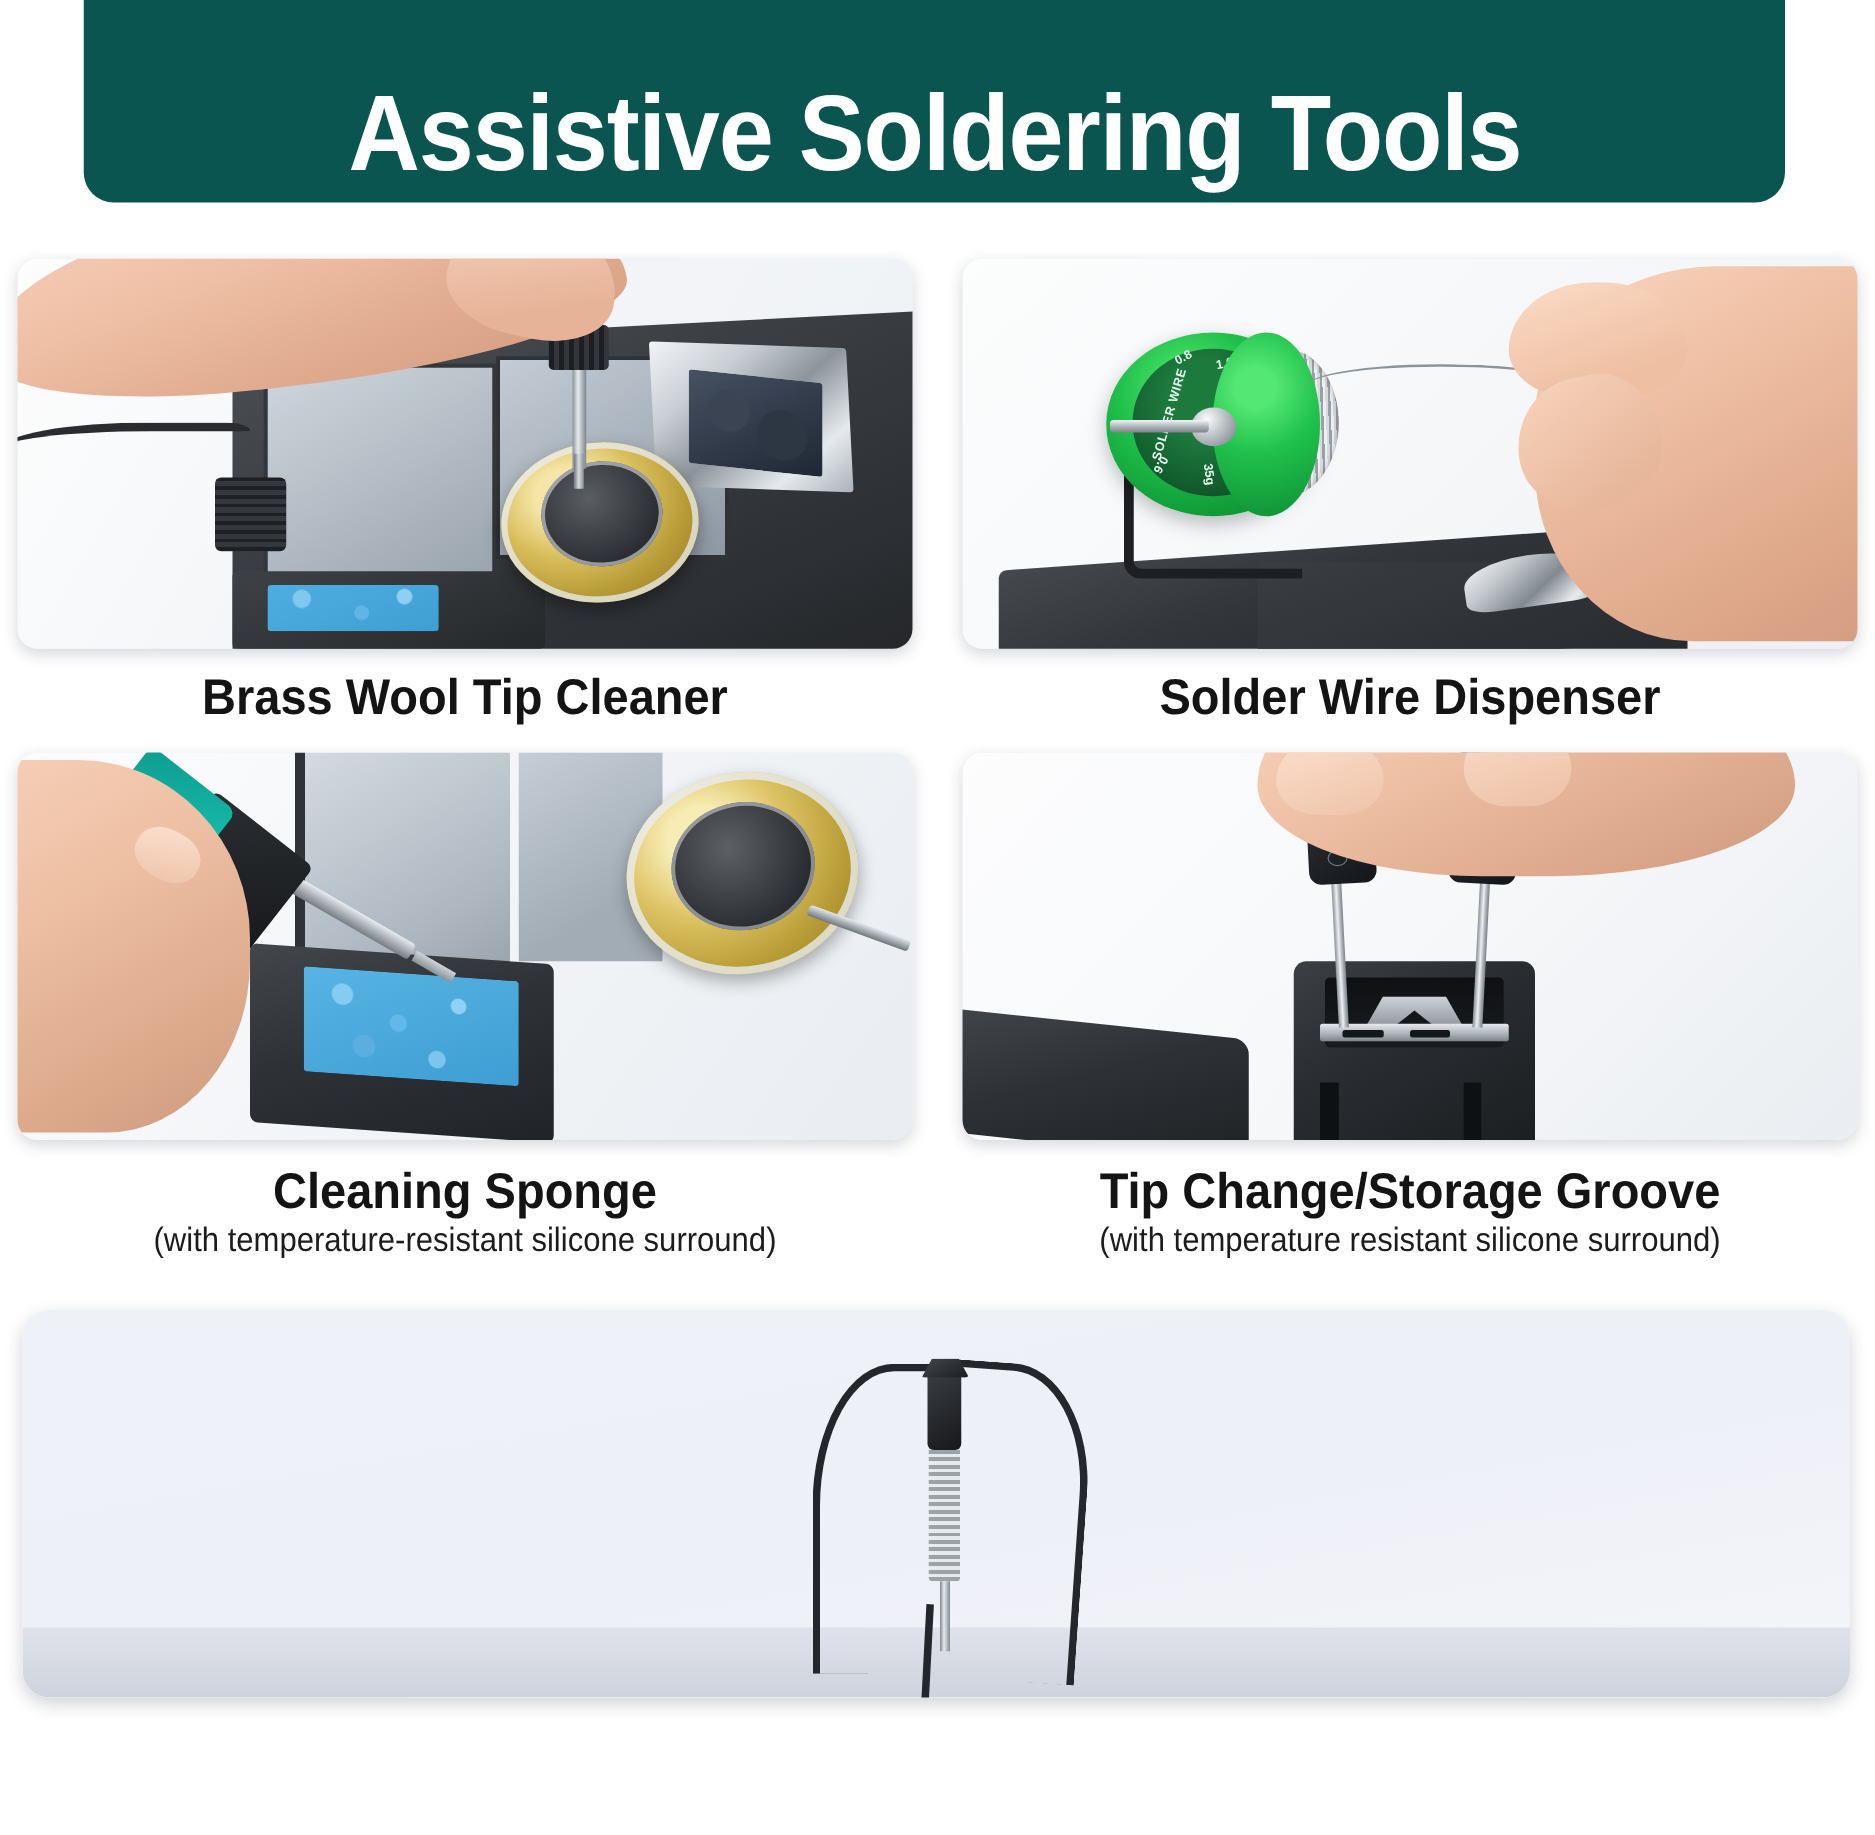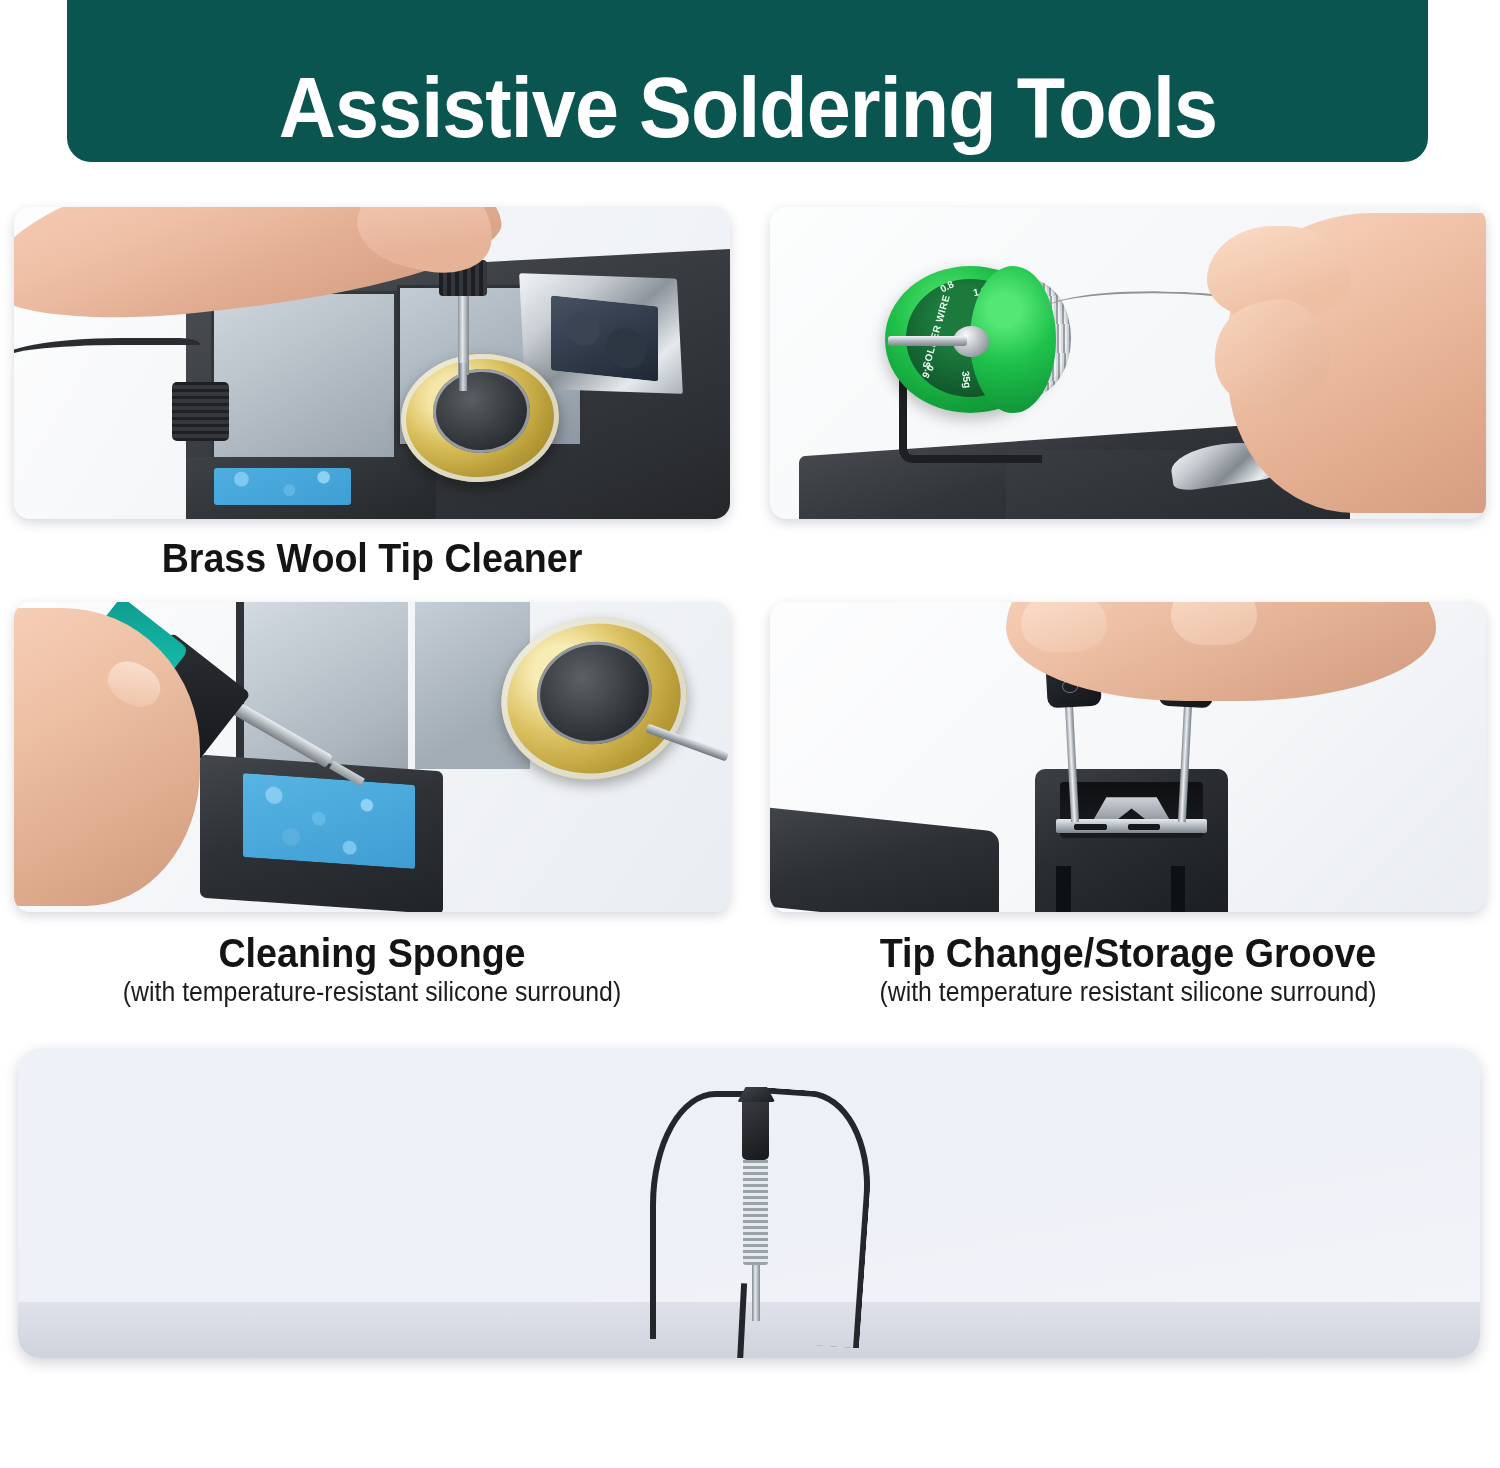--- a/index.html
+++ b/index.html
@@ -506,20 +506,23 @@
       </div>
       <div class="p2-wire-coil"></div>
       <div class="p2-reel-rim"></div>
       <div class="p2-hub"></div>
       <div class="p2-axle"></div>
       <div class="p2-wire"></div>
       <div class="p2-hand"></div>
       <div class="p2-knuckle"></div>
       <div class="p2-thumb"></div>
     </div>
+    <div class="cap-wrap" style="top:330px;">
+      <div class="cap-title">Solder Wire Dispenser</div>
+    </div>
   </div>
 
   <div class="cell" style="left:770px; top:602px; width:716px; height:310px;">
     <div class="photo">
       <div class="p4-bg"></div>
       <div class="p4-tray"></div>
       <div class="p4-block"></div>
       <div class="p4-mouth"></div>
       <div class="p4-vee"></div>
       <div class="p4-plate"></div>

